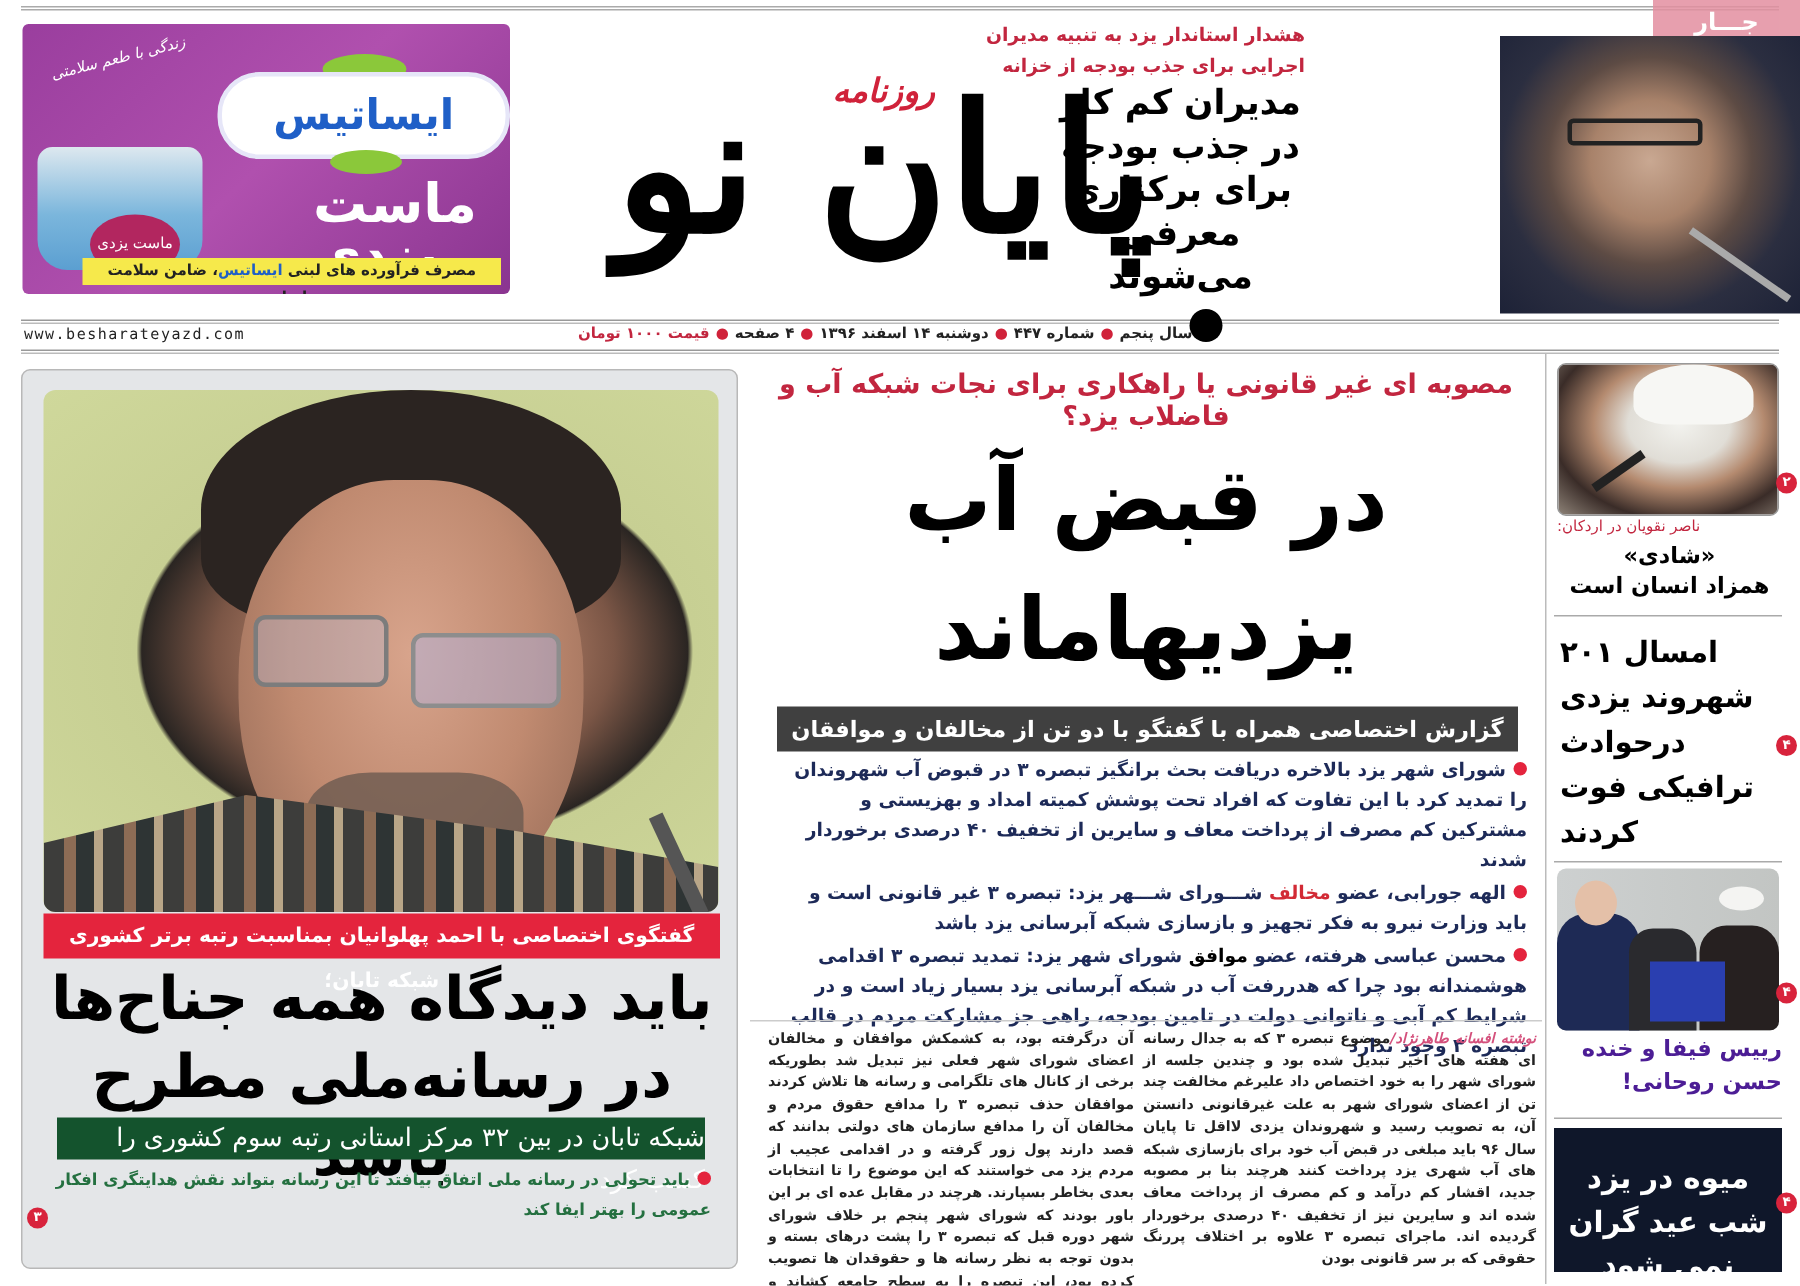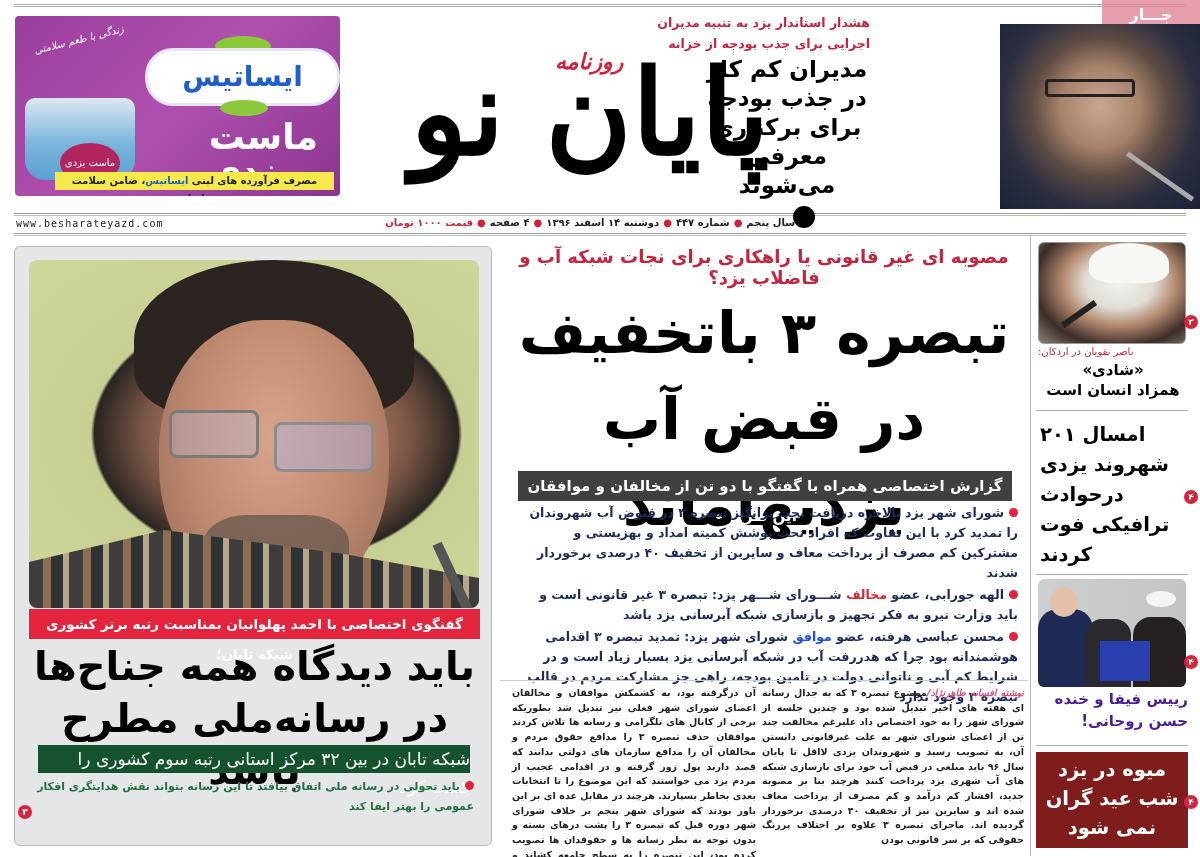--- a/index.html
+++ b/index.html
@@ -63,21 +63,21 @@
   .page-badge { width: 14px; height: 14px; border-radius: 50%; background: #d8233c; color: #fff; font-size: 9px; font-weight: bold; text-align: center; line-height: 14px; direction: ltr; }
 
   
   .col-border-r { left: 1030px; top: 236px; width: 1px; height: 620px; background: #bbb; }
   .lead-kicker { left: 500px; top: 246px; width: 528px; color: #c2263f; font-size: 18px; font-weight: bold; text-align: center; }
   .lead-headline { left: 500px; top: 290px; width: 528px; color: #000; font-size: 58px; font-weight: bold; line-height: 86px; text-align: center; font-family: "DejaVu Sans", sans-serif; }
   .lead-band { left: 518px; top: 471px; width: 494px; height: 30px; background: #404040; color: #fff; font-size: 15px; font-weight: bold; text-align: center; line-height: 30px; }
   .lead-bullets { left: 518px; top: 503px; width: 500px; color: #1d2a58; font-size: 12.5px; font-weight: bold; line-height: 20px; text-align: right; }
   .lead-bullets p { margin-bottom: 2px; }
   .lead-bullets .red { color: #d22a35; }
-  .lead-bullets .green { color: #1d4ed8; }
+  .lead-bullets .green { color: #000000; }
 
   .body-rule { left: 500px; top: 680px; width: 528px; height: 1px; background: #ccc; }
   .body-col { top: 686px; color: #222; font-size: 9.5px; font-weight: bold; line-height: 14.7px; text-align: justify; }
   .body-col.c1 { left: 762px; width: 262px; }
   .body-col.c2 { left: 512px; width: 244px; }
   .byline { color: #d4507c; font-style: italic; }
 
   
   .rc-photo1 { left: 1038px; top: 242px; width: 148px; height: 102px; background: radial-gradient(ellipse at 55% 40%, #f2f2ee 0%, #e0ddd6 30%, #b48a6f 50%, #3a2c28 75%, #8d8277 100%); border-radius: 6px; border: 1px solid #999; overflow: hidden; }
   .rc-photo1 .turban { position:absolute; left: 50px; top: 0; width: 80px; height: 40px; background: #f7f7f4; border-radius: 50% 50% 30% 30%; }
@@ -87,21 +87,21 @@
   .rc-sep { left: 1036px; width: 152px; height: 2px; border-top: 1px solid #aaa; }
   .rc-h2 { left: 1040px; top: 420px; width: 146px; color: #000; font-size: 19.5px; font-weight: bold; text-align: left; line-height: 30px; }
   .rc-photo2 { left: 1038px; top: 579px; width: 148px; height: 108px; background: linear-gradient(90deg, #cdd0d0 0%, #c2c5c3 100%); border-radius: 6px; overflow: hidden; }
   .rc-photo2 .p1 { position:absolute; left: 0; top: 30px; width: 55px; height: 80px; background: #1e2a55; border-radius: 20px 20px 0 0; }
   .rc-photo2 .p1h { position:absolute; left: 12px; top: 8px; width: 28px; height: 30px; background: #e4c0a8; border-radius: 50%; }
   .rc-photo2 .p2 { position:absolute; left: 48px; top: 40px; width: 45px; height: 70px; background: #2a2a2e; border-radius: 16px 16px 0 0; }
   .rc-photo2 .jersey { position:absolute; left: 62px; top: 62px; width: 50px; height: 40px; background: #2a3fb0; }
   .rc-photo2 .p3 { position:absolute; left: 95px; top: 38px; width: 53px; height: 70px; background: #262020; border-radius: 18px 18px 0 0; }
   .rc-photo2 .turban2 { position:absolute; left: 108px; top: 12px; width: 30px; height: 16px; background: #f4f4f2; border-radius: 50%; }
   .rc-h3 { left: 1038px; top: 688px; width: 150px; color: #4c1d95; font-size: 15px; font-weight: bold; text-align: right; line-height: 22px; }
-  .rc-red { left: 1036px; top: 752px; width: 152px; height: 96px; background: #7f1d1d; color: #fff; font-size: 19.5px; font-weight: bold; text-align: center; line-height: 29px; padding-top: 3px; }
+  .rc-red { left: 1036px; top: 752px; width: 152px; height: 96px; background: #0f172a; color: #fff; font-size: 19.5px; font-weight: bold; text-align: center; line-height: 29px; padding-top: 19px; }
 </style>
 </head>
 <body>
 
 <div class="abs top-rule"></div>
 <div class="abs corner-tag">جـــار</div>
 
 <div class="abs ad">
   <div class="ad-leaf1"></div>
   <div class="ad-brand">ایساتیس</div>
@@ -146,21 +146,20 @@
 <div class="abs feat-kicker">گفتگوی اختصاصی با احمد پهلوانیان بمناسبت رتبه برتر کشوری شبکه تابان؛</div>
 <div class="abs feat-headline">باید دیدگاه همه جناح‌ها در رسانه‌ملی مطرح باشد</div>
 <div class="abs feat-sub">شبکه تابان در بین ۳۲ مرکز استانی رتبه سوم کشوری را کسب کرد</div>
 <div class="abs feat-bullets">
   <div><span class="bullet"></span><span>باید تحولی در رسانه ملی اتفاق بیافتد تا این رسانه بتواند نقش هدایتگری افکار عمومی را بهتر ایفا کند</span></div>
 </div>
 <div class="abs page-badge" style="left:18px; top:805px;">۳</div>
 
 <div class="abs lead-kicker">مصوبه ای غیر قانونی یا راهکاری برای نجات شبکه آب و فاضلاب یزد؟</div>
 <div class="abs lead-headline">
-  <div>تبصره ۳ باتخفیف</div>
   <div>در قبض آب یزدیهاماند</div>
 </div>
 <div class="abs lead-band">گزارش اختصاصی همراه با گفتگو با دو تن از مخالفان و موافقان این طرح</div>
 <div class="abs lead-bullets">
   <p><span class="bullet"></span><span>شورای شهر یزد بالاخره دریافت بحث برانگیز تبصره ۳ در قبوض آب شهروندان را تمدید کرد با این تفاوت که افراد تحت پوشش کمیته امداد و بهزیستی و مشترکین کم مصرف از پرداخت معاف و سایرین از تخفیف ۴۰ درصدی برخوردار شدند</span></p>
   <p><span class="bullet"></span><span>الهه جورابی، عضو </span><span class="red">مخالف</span><span> شـــورای شـــهر یزد: تبصره ۳ غیر قانونی است و باید وزارت نیرو به فکر تجهیز و بازسازی شبکه آبرسانی یزد باشد</span></p>
   <p><span class="bullet"></span><span>محسن عباسی هرفته، عضو </span><span class="green">موافق</span><span> شورای شهر یزد: تمدید تبصره ۳ اقدامی هوشمندانه بود چرا که هدررفت آب در شبکه آبرسانی یزد بسیار زیاد است و در شرایط کم آبی و ناتوانی دولت در تامین بودجه، راهی جز مشارکت مردم در قالب تبصره ۳ وجود ندارد</span></p>
 </div>
 <div class="abs body-rule"></div>
 <div class="abs body-col c1"><span class="byline">نوشته افسانه طاهرنژاد/</span><span>موضوع تبصره ۳ که به جدال رسانه ای هفته های اخیر تبدیل شده بود و چندین جلسه از شورای شهر را به خود اختصاص داد علیرغم مخالفت چند تن از اعضای شورای شهر به علت غیرقانونی دانستن آن، به تصویب رسید و شهروندان یزدی لااقل تا پایان سال ۹۶ باید مبلغی در قبض آب خود برای بازسازی شبکه های آب شهری یزد پرداخت کنند هرچند بنا بر مصوبه جدید، اقشار کم درآمد و کم مصرف از پرداخت معاف شده اند و سایرین نیز از تخفیف ۴۰ درصدی برخوردار گردیده اند. ماجرای تبصره ۳ علاوه بر اختلاف پررنگ حقوقی که بر سر قانونی بودن</span></div>

